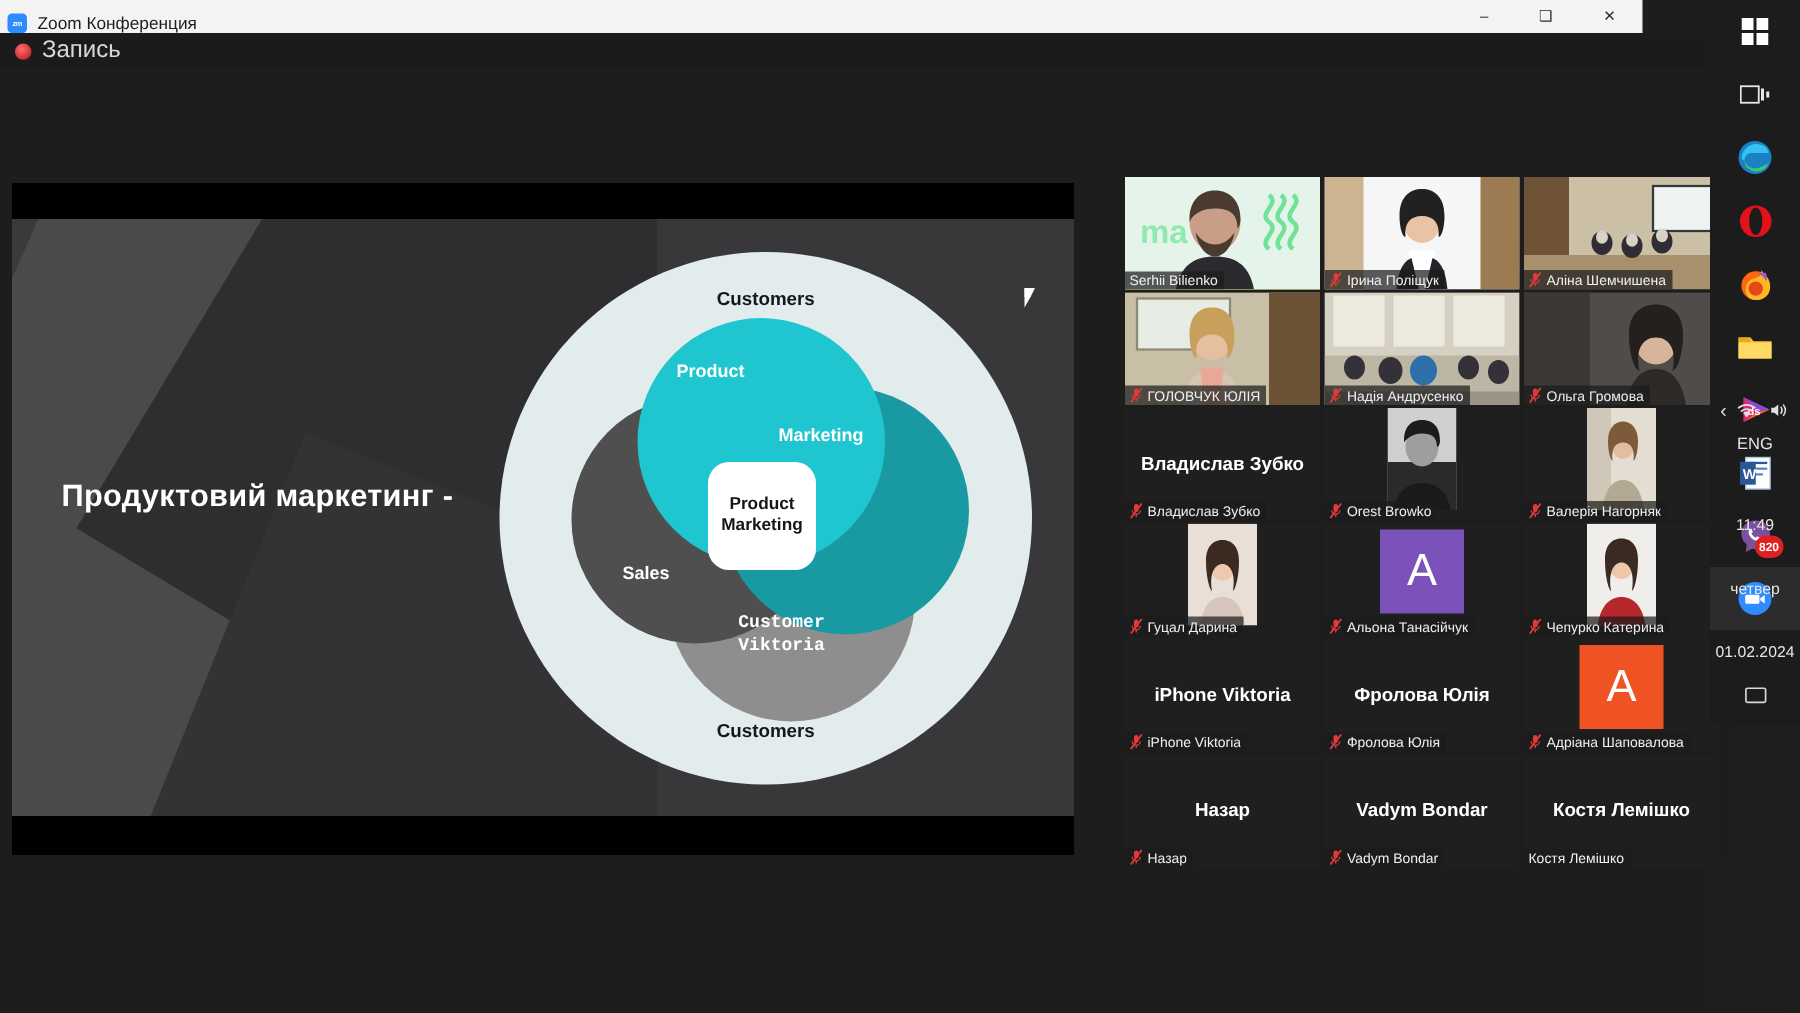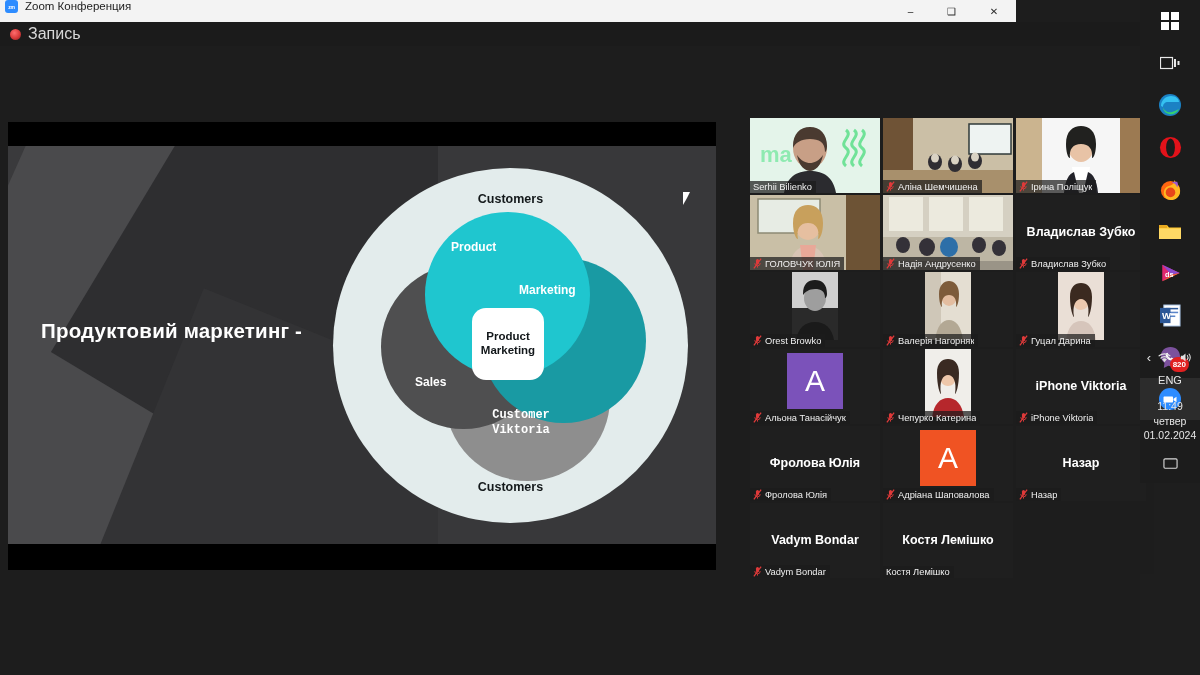--- a/index.html
+++ b/index.html
@@ -11,22 +11,22 @@
   }
   #app { position: relative; width: 1200px; height: 675px; background: #1e1e1e; }
 
   
   #zoom-window {
     position: absolute; left: 0; top: 0;
     width: 1140px; height: 675px;
     background: #1d1d1d;
   }
   #titlebar {
-    position: absolute; left: 0; top: 0; width: 1016px; height: 22px;
-    background: #f3f3f3; display: flex; align-items: flex-start;
+    position: absolute; left: 0; top: 0; width: 1095px; height: 22px;
+    background: #f3f3f3; display: flex; align-items: flex-end;
   }
   #title-icon {
     width: 13px; height: 13px; margin-left: 5px; margin-right: 7px;
     border-radius: 3px; background: #2d8cff;
     display: flex; align-items: center; justify-content: center;
     font-size: 5px; color: #fff; font-weight: bold; letter-spacing: -.3px;
   }
   #title-text { font-size: 11.5px; color: #1c1c1c; }
   #win-controls { margin-left: auto; display: flex; height: 22px; }
   .win-btn {
@@ -169,21 +169,21 @@
     border-radius: 8px; background: #e02020; color: #fff; font-size: 8px;
     font-weight: bold; display: flex; align-items: center; justify-content: center;
     padding: 0 3px;
   }
   #tray {
     position: absolute; left: 0; bottom: 0; width: 60px;
     display: flex; flex-direction: column; align-items: center;
   }
   #tray-row { display: flex; align-items: center; gap: 6px; margin-bottom: 9px; }
   #tray-lang { font-size: 11px; color: #e6e6e6; margin-bottom: 13px; }
-  .clock-line { font-size: 10.5px; color: #e6e6e6; text-align: center; line-height: 1.35; }
+  .clock-line { font-size: 10.5px; color: #e6e6e6; text-align: center; line-height: 1.35; margin-top: 28px; }
   #notif-icon { margin-top: 14px; margin-bottom: 12px; }
 </style>
 </head>
 <body>
 
 <div id="app">
 
   <div id="zoom-window">
 
     <div id="titlebar">
@@ -255,20 +255,41 @@
                 <ellipse cx="60" cy="30" rx="17" ry="20" fill="#c89f86"></ellipse>
                 <path d="M43 28c0-12 7-19 17-19s17 7 17 19c0 3-1 6-2 6 0-10-6-13-15-13s-15 4-17 9z" fill="#4a3a30"></path>
                 <path d="M47 37c2 11 8 16 13 16s11-5 13-16c-4 6-9 8-13 8s-9-2-13-8z" fill="#4a3a30"></path>
                 <path d="M34 75c3-16 12-22 26-22s23 6 26 22z" fill="#2b2b2f"></path>
               </svg></div>
             <div class="tile-foot">
               <span class="tile-name">Serhii Bilienko</span>
             </div>
           </div>
           <div class="tile">
+            <div class="tile-media" style="background: linear-gradient(rgb(244, 244, 244) 0%, rgb(237, 237, 237) 60%, rgb(207, 207, 207) 100%);"><svg viewBox="0 0 130 75" width="130" height="75">
+                <rect width="130" height="75" fill="#f6f6f6"></rect>
+                <rect x="0" y="0" width="26" height="75" fill="#cbb48f"></rect>
+                <rect x="104" y="0" width="26" height="75" fill="#9c7a52"></rect>
+                <ellipse cx="65" cy="28" rx="13" ry="16" fill="#e8c3a6"></ellipse>
+                <path d="M50 26c0-13 7-18 15-18s15 5 15 18c0 8-2 14-4 14 1-9-3-14-11-14s-12 5-11 14c-2 0-4-6-4-14z" fill="#21211f"></path>
+                <path d="M48 75c2-15 8-22 17-22s15 7 17 22z" fill="#f2f2f2"></path>
+                <path d="M56 49h18l-4 26h-10z" fill="#ffffff"></path>
+                <path d="M48 75c1-13 5-19 10-21l5 21zM82 75c-1-13-5-19-10-21l-5 21z" fill="#23232a"></path>
+              </svg></div>
+            <div class="tile-foot">
+              <svg viewBox="0 0 10 12" class="mic-muted">
+                <rect x="3.3" y="1" width="3.4" height="6" rx="1.7" fill="#e03a3a"></rect>
+                <path d="M2 5.6a3 3 0 0 0 6 0" stroke="#e03a3a" stroke-width="1" fill="none"></path>
+                <line x1="5" y1="8.4" x2="5" y2="10.6" stroke="#e03a3a" stroke-width="1"></line>
+                <line x1="1" y1="11.4" x2="9" y2="0.6" stroke="#e03a3a" stroke-width="1.4"></line>
+              </svg>
+              <span class="tile-name">Ірина Поліщук</span>
+            </div>
+          </div>
+          <div class="tile">
             <div class="tile-media"><svg viewBox="0 0 130 75" width="130" height="75">
                 <rect width="130" height="75" fill="#cbbfa6"></rect>
                 <rect x="0" y="0" width="30" height="52" fill="#6f5336"></rect>
                 <rect x="86" y="6" width="42" height="30" fill="#eef3f2" stroke="#2f3a3a" stroke-width="1.5"></rect>
                 <rect x="0" y="52" width="130" height="23" fill="#a8906c"></rect>
                 <g fill="#2f2d33">
                   <ellipse cx="52" cy="44" rx="7" ry="8"></ellipse>
                   <ellipse cx="72" cy="46" rx="7" ry="8"></ellipse>
                   <ellipse cx="92" cy="43" rx="7" ry="8"></ellipse>
                 </g>
@@ -282,41 +303,20 @@
               <svg viewBox="0 0 10 12" class="mic-muted">
                 <rect x="3.3" y="1" width="3.4" height="6" rx="1.7" fill="#e03a3a"></rect>
                 <path d="M2 5.6a3 3 0 0 0 6 0" stroke="#e03a3a" stroke-width="1" fill="none"></path>
                 <line x1="5" y1="8.4" x2="5" y2="10.6" stroke="#e03a3a" stroke-width="1"></line>
                 <line x1="1" y1="11.4" x2="9" y2="0.6" stroke="#e03a3a" stroke-width="1.4"></line>
               </svg>
               <span class="tile-name">Аліна Шемчишена</span>
             </div>
           </div>
           <div class="tile">
-            <div class="tile-media" style="background: linear-gradient(rgb(244, 244, 244) 0%, rgb(237, 237, 237) 60%, rgb(207, 207, 207) 100%);"><svg viewBox="0 0 130 75" width="130" height="75">
-                <rect width="130" height="75" fill="#f6f6f6"></rect>
-                <rect x="0" y="0" width="26" height="75" fill="#cbb48f"></rect>
-                <rect x="104" y="0" width="26" height="75" fill="#9c7a52"></rect>
-                <ellipse cx="65" cy="28" rx="13" ry="16" fill="#e8c3a6"></ellipse>
-                <path d="M50 26c0-13 7-18 15-18s15 5 15 18c0 8-2 14-4 14 1-9-3-14-11-14s-12 5-11 14c-2 0-4-6-4-14z" fill="#21211f"></path>
-                <path d="M48 75c2-15 8-22 17-22s15 7 17 22z" fill="#f2f2f2"></path>
-                <path d="M56 49h18l-4 26h-10z" fill="#ffffff"></path>
-                <path d="M48 75c1-13 5-19 10-21l5 21zM82 75c-1-13-5-19-10-21l-5 21z" fill="#23232a"></path>
-              </svg></div>
-            <div class="tile-foot">
-              <svg viewBox="0 0 10 12" class="mic-muted">
-                <rect x="3.3" y="1" width="3.4" height="6" rx="1.7" fill="#e03a3a"></rect>
-                <path d="M2 5.6a3 3 0 0 0 6 0" stroke="#e03a3a" stroke-width="1" fill="none"></path>
-                <line x1="5" y1="8.4" x2="5" y2="10.6" stroke="#e03a3a" stroke-width="1"></line>
-                <line x1="1" y1="11.4" x2="9" y2="0.6" stroke="#e03a3a" stroke-width="1.4"></line>
-              </svg>
-              <span class="tile-name">Ірина Поліщук</span>
-            </div>
-          </div>
-          <div class="tile">
             <div class="tile-media" style="background: linear-gradient(rgb(216, 220, 212) 0%, rgb(195, 183, 164) 60%, rgb(158, 142, 115) 100%);"><svg viewBox="0 0 130 75" width="130" height="75">
                 <rect width="130" height="75" fill="#c9bfa6"></rect>
                 <rect x="8" y="4" width="62" height="34" fill="#e7ece4" stroke="#8d8a74" stroke-width="1.5"></rect>
                 <rect x="96" y="0" width="34" height="75" fill="#6d5335"></rect>
                 <ellipse cx="58" cy="30" rx="13" ry="15" fill="#e6bfa0"></ellipse>
                 <path d="M43 28c0-13 7-18 15-18s15 5 15 18c0 10-3 16-5 16 2-10-2-16-10-16s-12 6-10 16c-2 0-5-6-5-16z" fill="#c8a05c"></path>
                 <path d="M38 75c3-17 10-24 20-24s17 7 20 24z" fill="#d8c4b4"></path>
                 <path d="M50 50h16l-3 25h-10z" fill="#e8a898"></path>
               </svg></div>
             <div class="tile-foot">
@@ -346,20 +346,38 @@
                 <rect x="0" y="66" width="130" height="9" fill="#9a9487"></rect>
               </svg></div>
             <div class="tile-foot">
               <svg viewBox="0 0 10 12" class="mic-muted">
                 <rect x="3.3" y="1" width="3.4" height="6" rx="1.7" fill="#e03a3a"></rect>
                 <path d="M2 5.6a3 3 0 0 0 6 0" stroke="#e03a3a" stroke-width="1" fill="none"></path>
                 <line x1="5" y1="8.4" x2="5" y2="10.6" stroke="#e03a3a" stroke-width="1"></line>
                 <line x1="1" y1="11.4" x2="9" y2="0.6" stroke="#e03a3a" stroke-width="1.4"></line>
               </svg>
               <span class="tile-name">Надія Андрусенко</span>
+            </div>
+          </div>
+          <div class="tile">
+            <div class="tile-media" style="background: linear-gradient(rgb(94, 91, 88) 0%, rgb(74, 71, 68) 55%, rgb(58, 56, 53) 100%);"><svg viewBox="0 0 130 75" width="130" height="75">
+                <rect width="130" height="75" fill="#4f4c49"></rect>
+                <rect x="0" y="0" width="44" height="75" fill="#3b3835"></rect>
+                <ellipse cx="88" cy="30" rx="15" ry="18" fill="#d8b49a"></ellipse>
+                <path d="M70 28c0-14 8-20 18-20s18 6 18 20c0 14-4 24-7 24 3-14-2-22-11-22s-14 8-11 22c-3 0-7-10-7-24z" fill="#24201d"></path>
+                <path d="M68 75c3-18 11-24 20-24s17 6 20 24z" fill="#2c2926"></path>
+              </svg></div>
+            <div class="tile-foot">
+              <svg viewBox="0 0 10 12" class="mic-muted">
+                <rect x="3.3" y="1" width="3.4" height="6" rx="1.7" fill="#e03a3a"></rect>
+                <path d="M2 5.6a3 3 0 0 0 6 0" stroke="#e03a3a" stroke-width="1" fill="none"></path>
+                <line x1="5" y1="8.4" x2="5" y2="10.6" stroke="#e03a3a" stroke-width="1"></line>
+                <line x1="1" y1="11.4" x2="9" y2="0.6" stroke="#e03a3a" stroke-width="1.4"></line>
+              </svg>
+              <span class="tile-name">Ольга Громова</span>
             </div>
           </div>
           <div class="tile">
             <div class="tile-bigname">Владислав Зубко</div>
             <div class="tile-foot">
               <svg viewBox="0 0 10 12" class="mic-muted">
                 <rect x="3.3" y="1" width="3.4" height="6" rx="1.7" fill="#e03a3a"></rect>
                 <path d="M2 5.6a3 3 0 0 0 6 0" stroke="#e03a3a" stroke-width="1" fill="none"></path>
                 <line x1="5" y1="8.4" x2="5" y2="10.6" stroke="#e03a3a" stroke-width="1"></line>
                 <line x1="1" y1="11.4" x2="9" y2="0.6" stroke="#e03a3a" stroke-width="1.4"></line>

